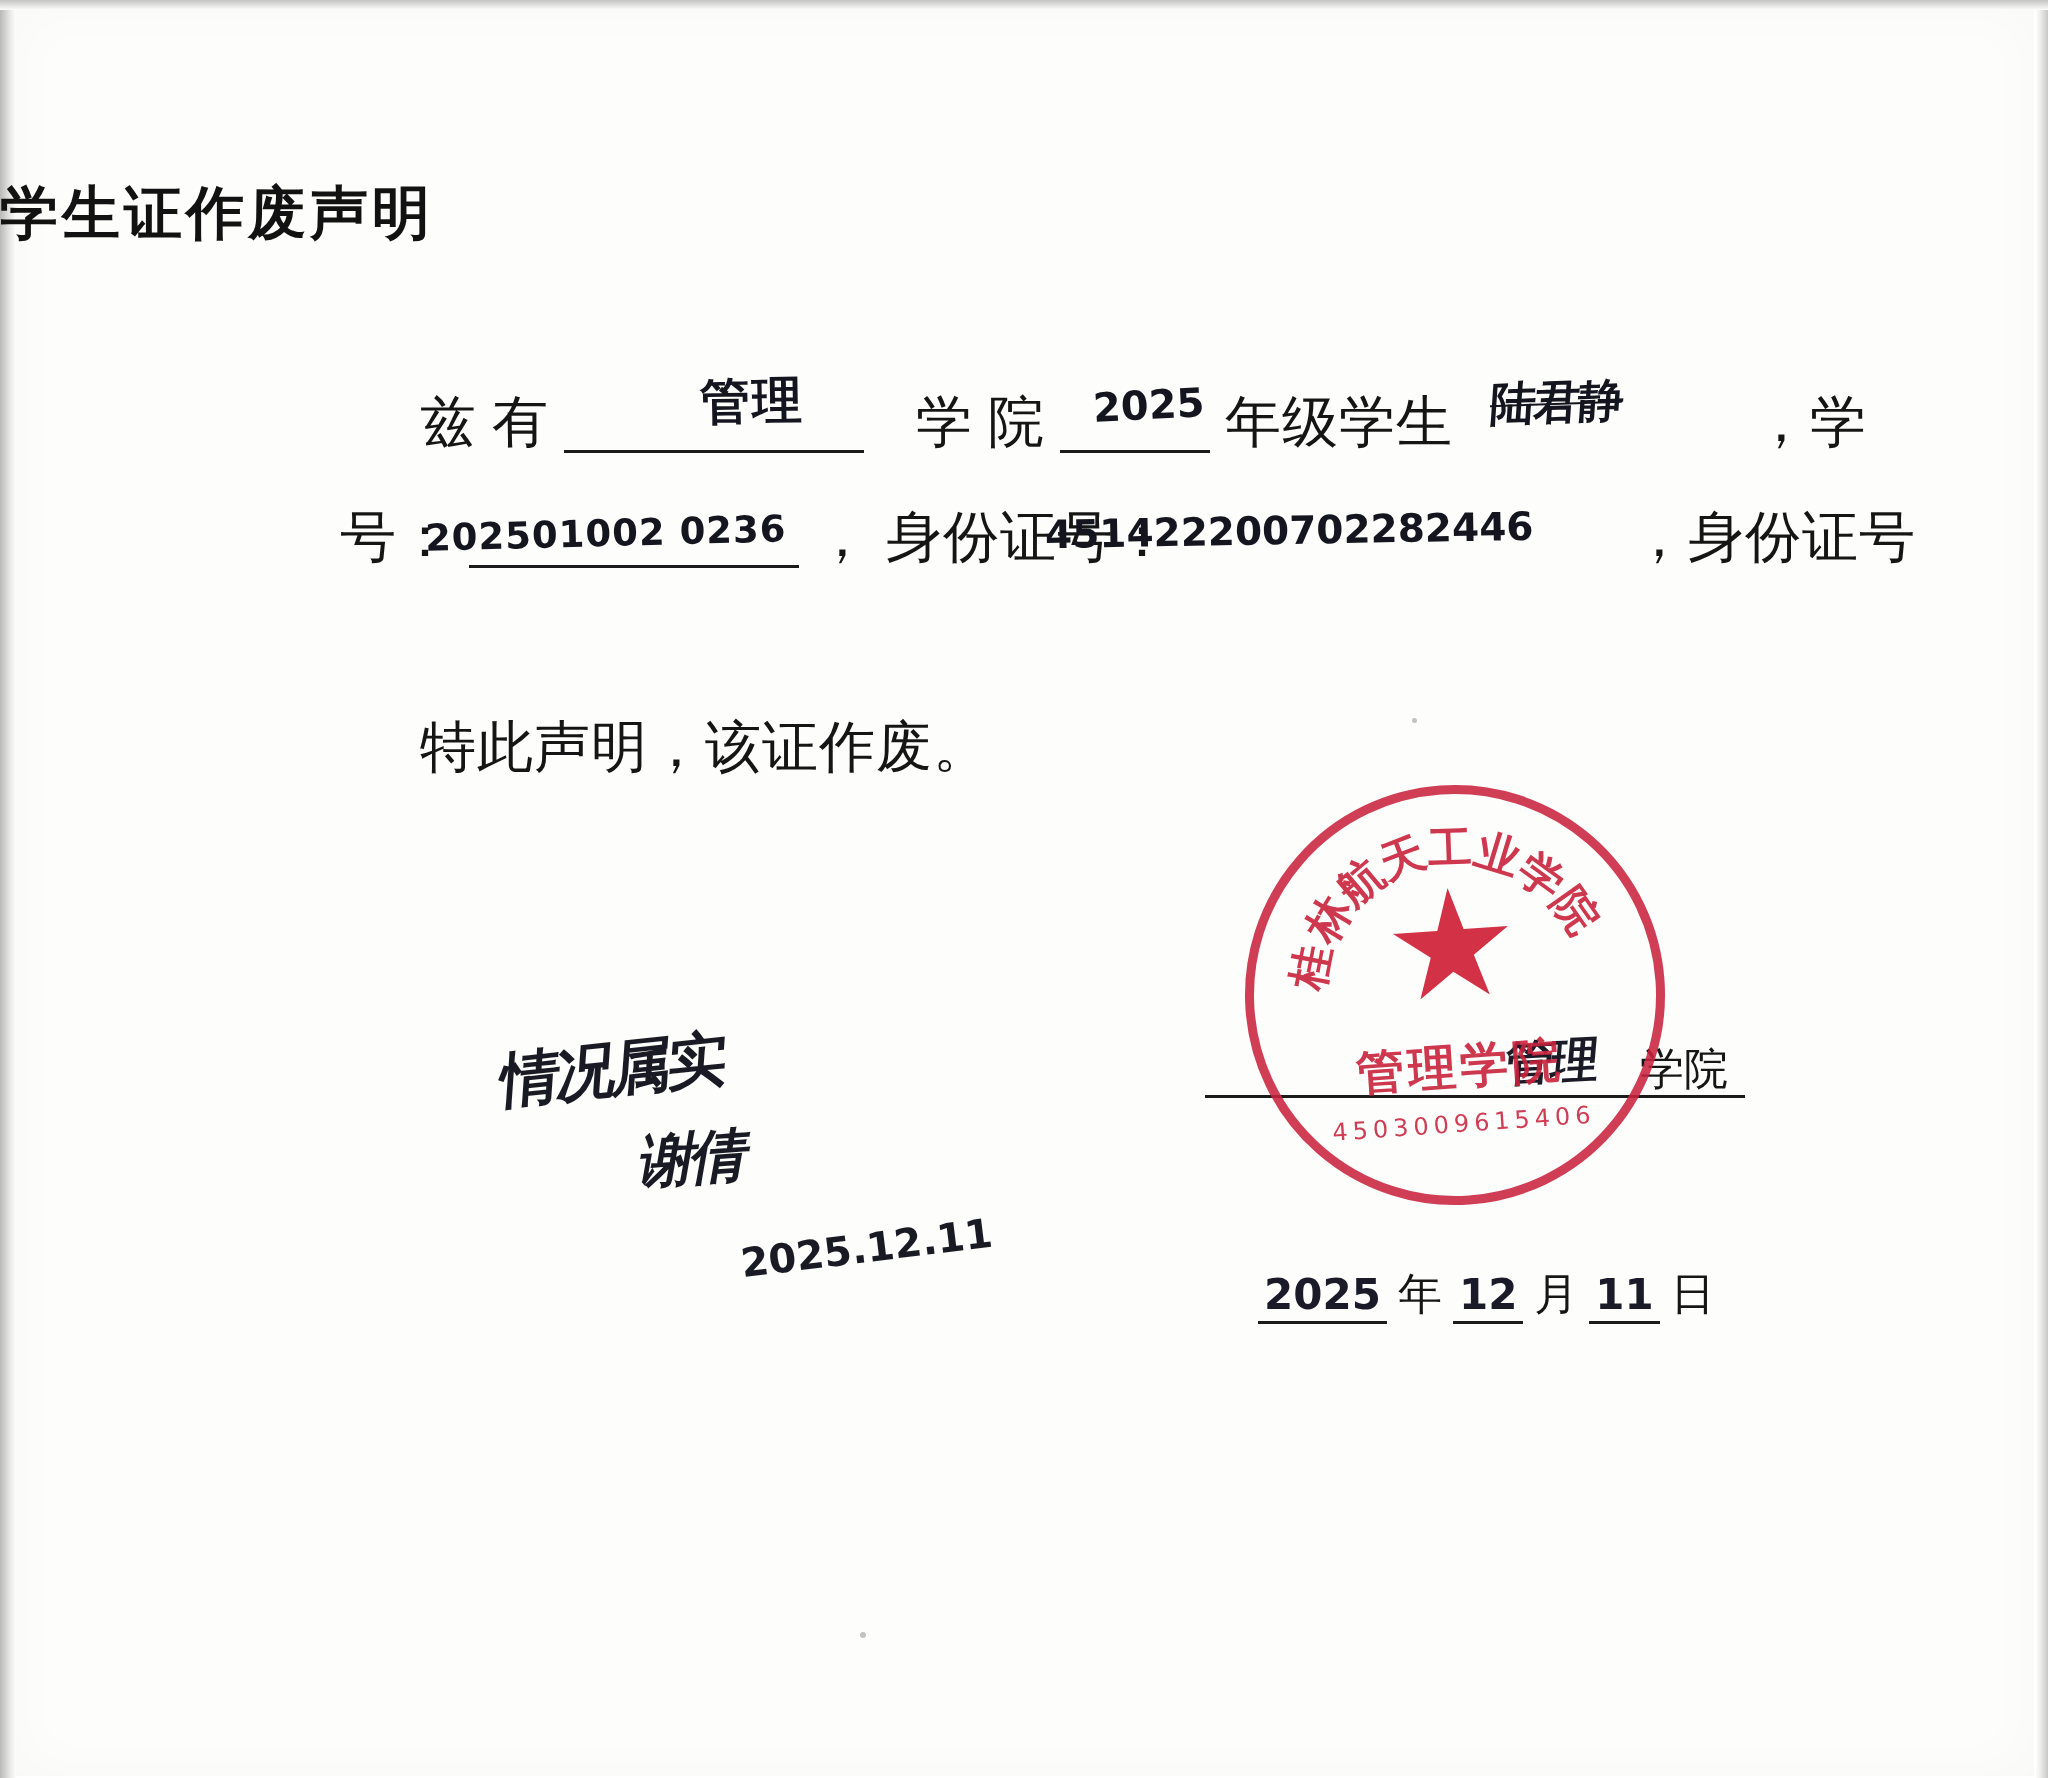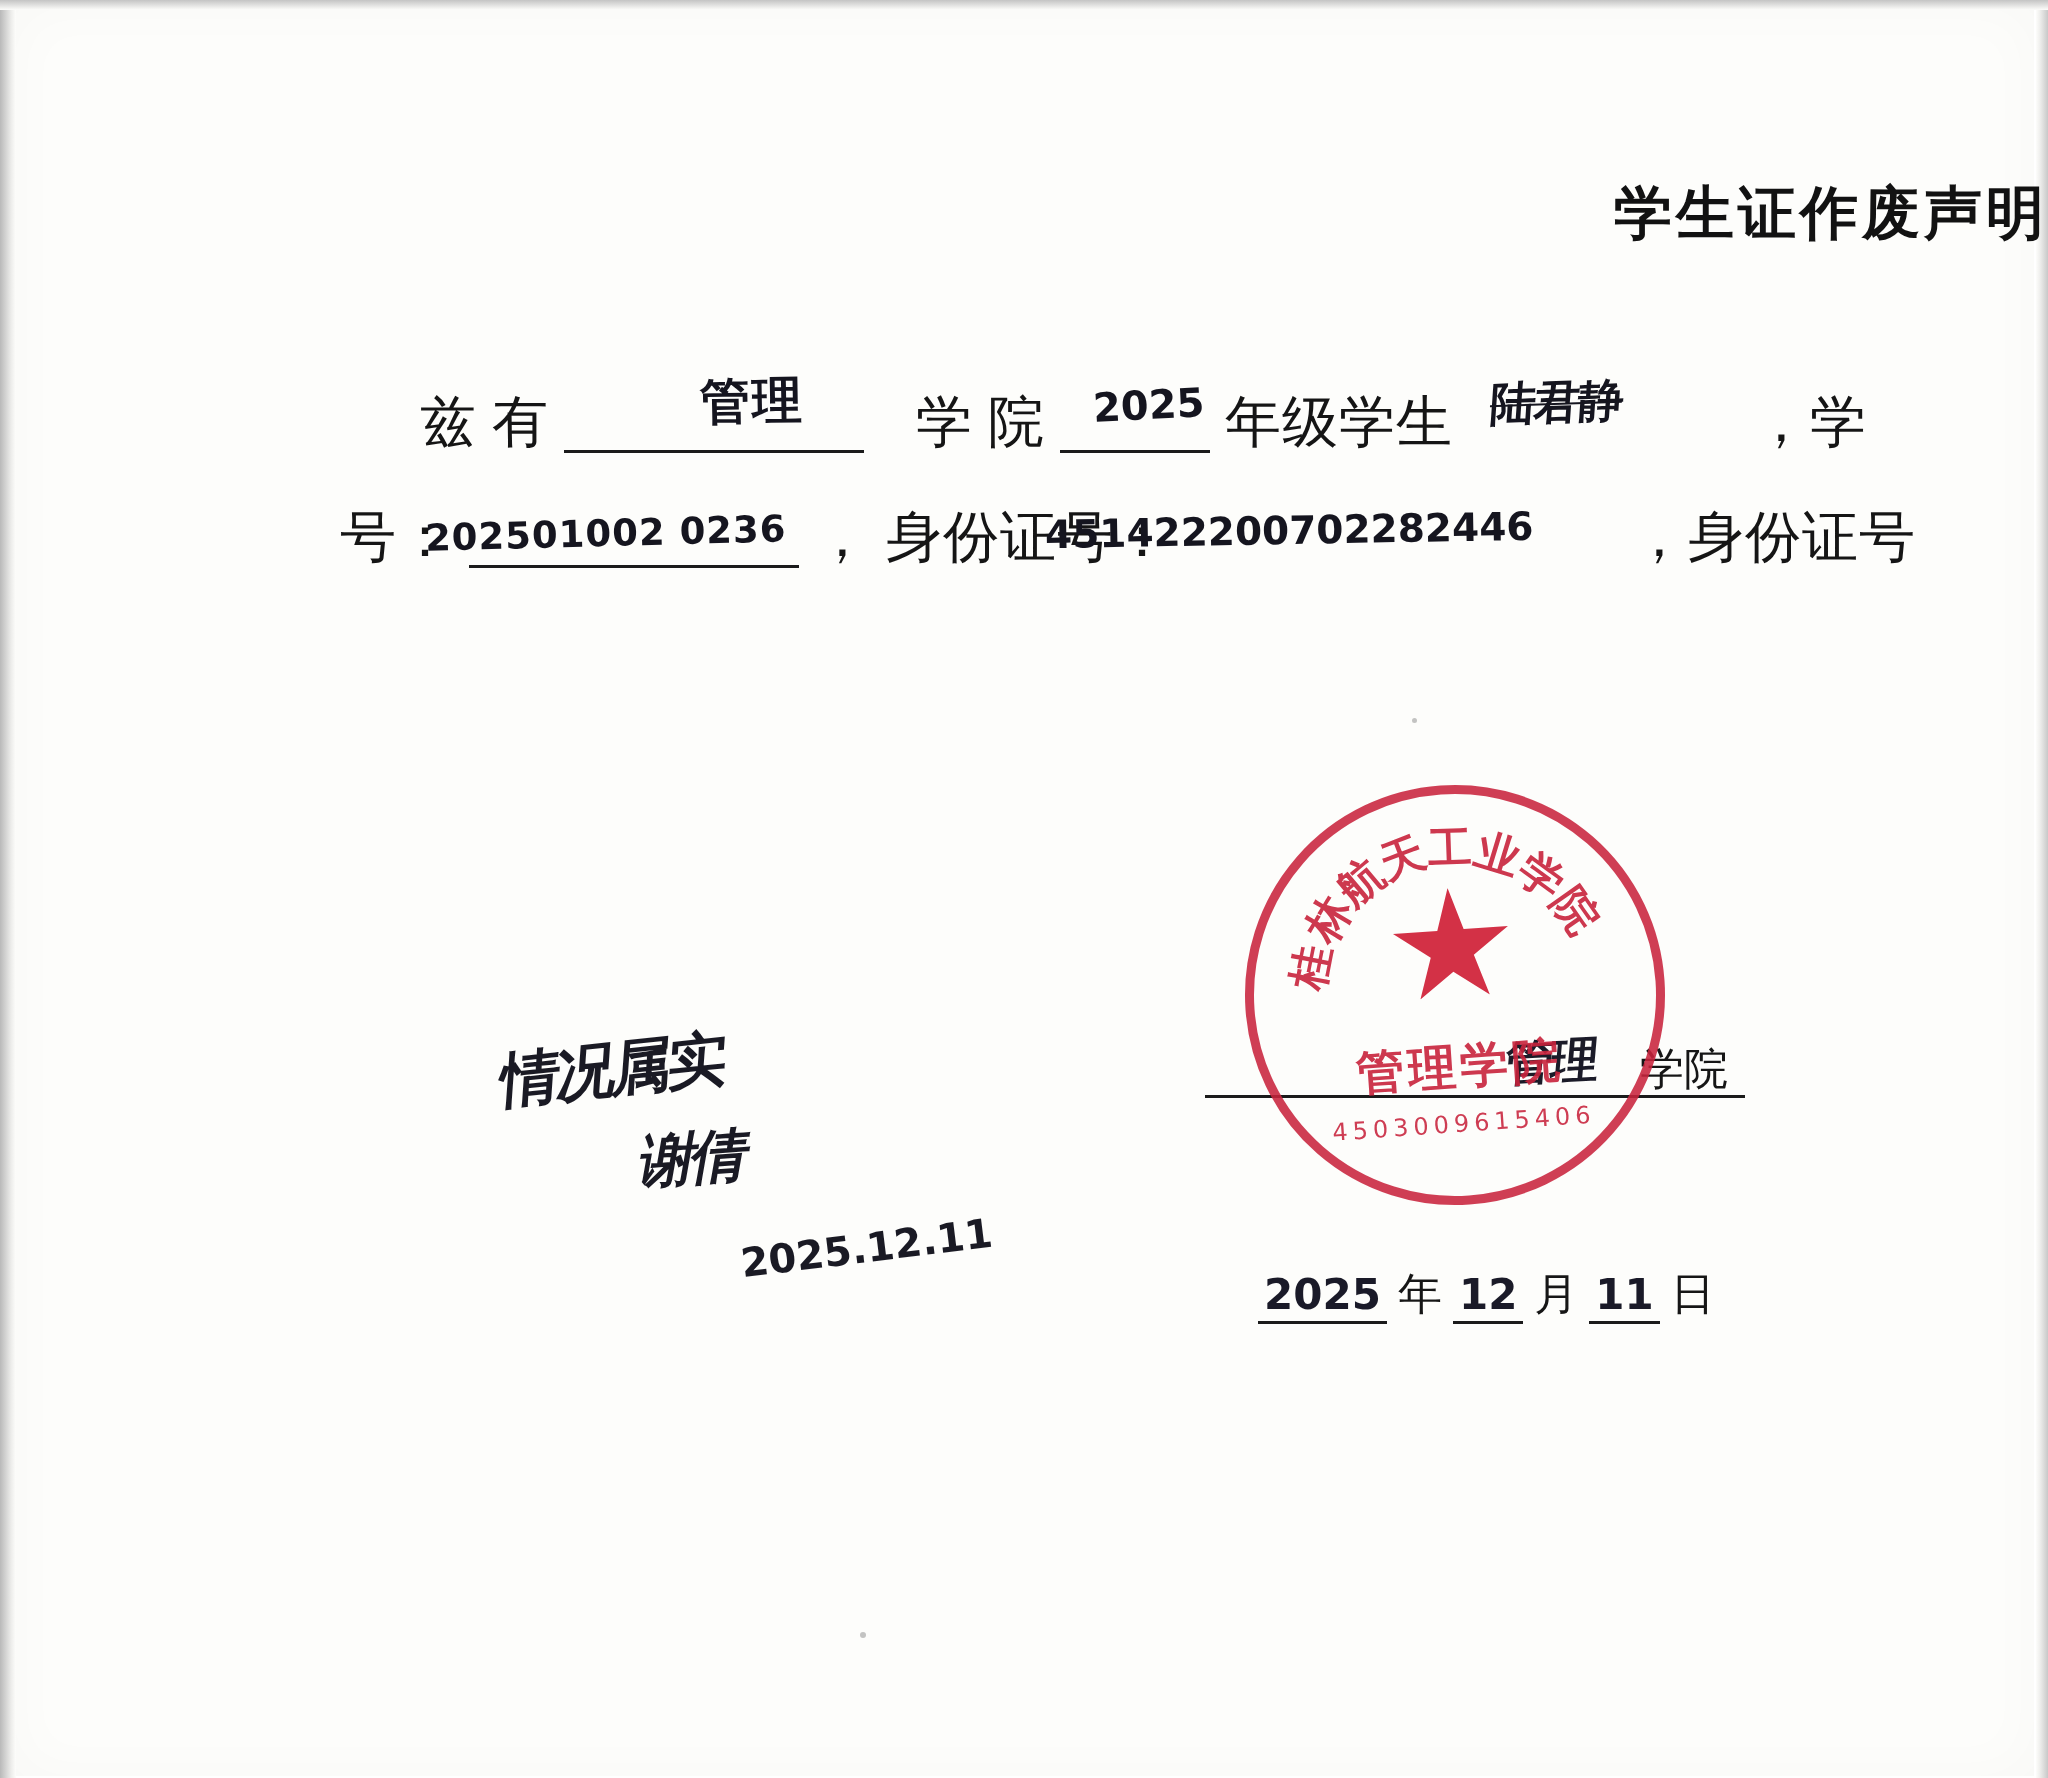--- a/index.html
+++ b/index.html
@@ -51,21 +51,21 @@
     width: 2048px; height: 10px;
     background: linear-gradient(to bottom, #c4c4c4, #fdfdfb);
   }
 
   
   .title {
     position: absolute;
     left: 0;
     top: 175px;
     width: 2048px;
-    text-align: right;
+    text-align: left;
     font-size: 58px;
     font-weight: bold;
     letter-spacing: 4px;
     color: #121212;
     font-family: "Liberation Serif", "DejaVu Serif", serif;
   }
 
   .body-text {
     position: absolute;
     color: #151515;
@@ -336,20 +336,21 @@
   <div class="body-text l2">
     <span>号：</span>
     <span class="blank blank-sid"></span>
     <span>，</span>
     <span>身份证号：</span>
     <span class="blank blank-idno"></span>
     <span>，身份证号</span>
   </div>
 
 
+  <div class="body-text l4">特此声明，该证作废。</div>
 
   <div class="hand hw-college">管理</div>
   <div class="hand hw-grade">2025</div>
   <div class="hand hw-name">陆君静</div>
   <div class="hand hw-sid">202501002 0236</div>
   <div class="hand hw-idno">451422200702282446</div>
 
   <div class="sig-1">情况属实</div>
   <div class="sig-2">谢倩</div>
   <div class="sig-date">2025.12.11</div>

